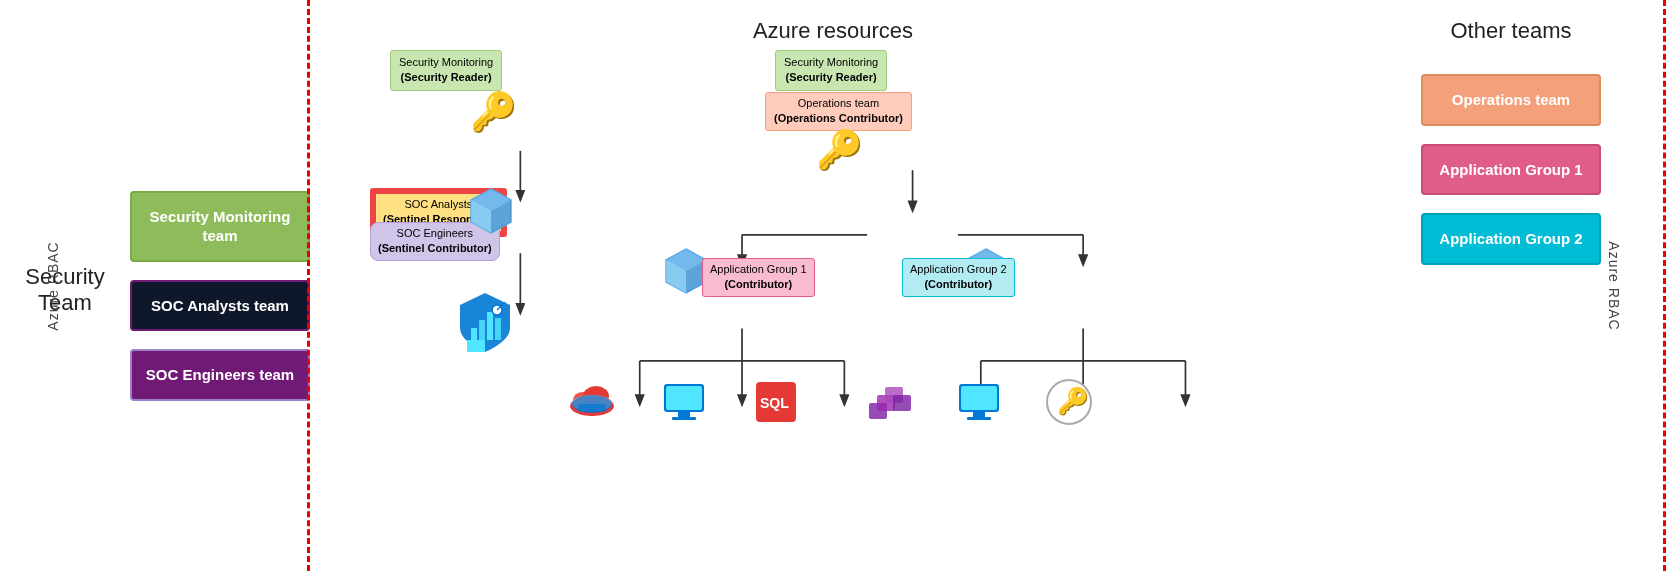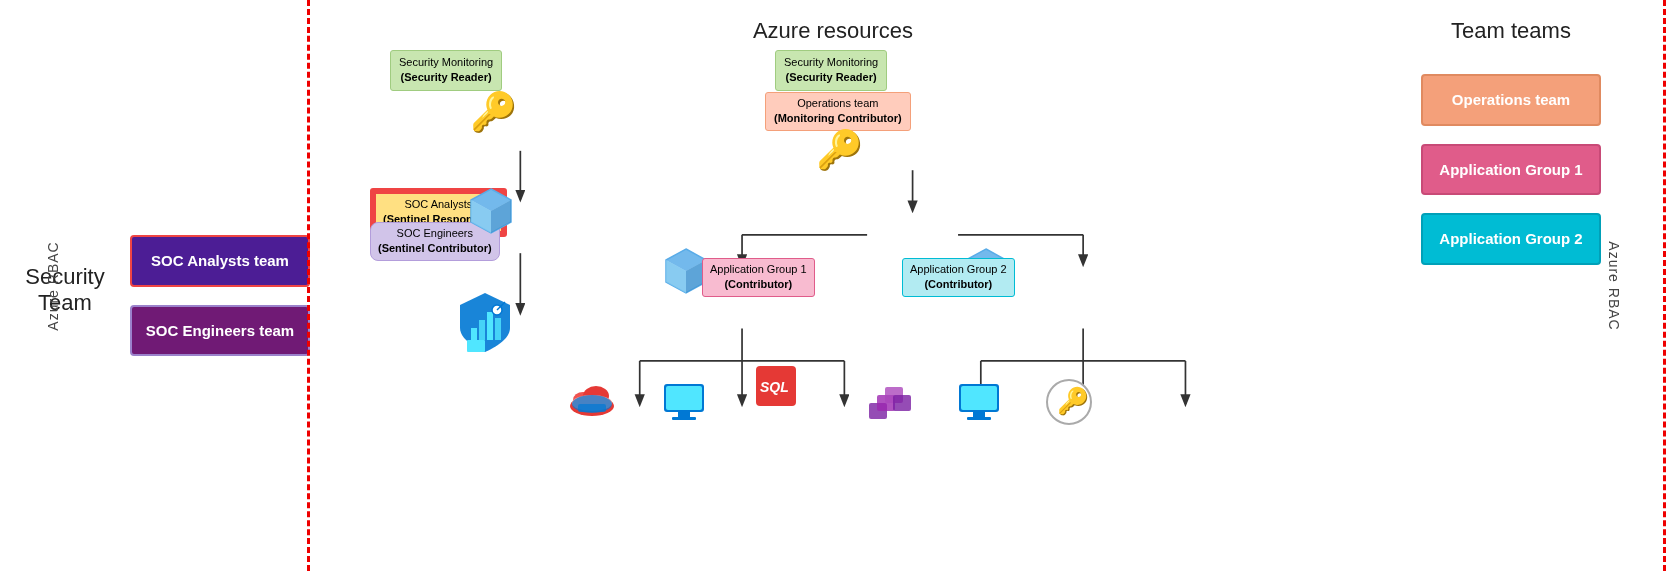--- a/index.html
+++ b/index.html
@@ -65,21 +65,21 @@
       width: 180px;
       padding: 14px 12px;
       border-radius: 4px;
       text-align: center;
       font-weight: 700;
       font-size: 15px;
       line-height: 1.3;
     }
 
     .team-box.green { background: #8fbc5a; color: #fff; border: 2px solid #7aab45; }
-    .team-box.yellow { background: #4c1d95; color: #fff; border: 2px solid #ef4444; }
+    .team-box.yellow { background: #0f172a; color: #fff; border: 2px solid #701a75; }
     .team-box.purple { background: #701a75; color: #fff; border: 2px solid #9b82cc; }
 
     
     .dashed-line {
       width: 2px;
       height: 100%;
       border-left: 3px dashed #e00;
       position: absolute;
       right: 0;
       top: 0;
@@ -158,20 +158,21 @@
 
   </style>
 </head>
 <body>
 
 <div class="main-container">
 
   <div class="left-section">
     <div class="section-title">Security Team</div>
     <div class="teams-list">
+      <div class="team-box green">Security Monitoring team</div>
       <div class="team-box yellow">SOC Analysts team</div>
       <div class="team-box purple">SOC Engineers team</div>
     </div>
     <div class="azure-rbac-left">Azure RBAC</div>
     <div class="dashed-line"></div>
   </div>
 
   <div class="middle-section">
     <div class="section-title">Azure resources</div>
 
@@ -236,21 +237,21 @@
         <rect x="40" y="28" width="6" height="22" fill="#50e6ff" opacity="0.8"></rect>
         <circle cx="42" cy="20" r="5" fill="#fff" stroke="#0078d4" stroke-width="1.5"></circle>
         <line x1="42" y1="20" x2="50" y2="12" stroke="#0078d4" stroke-width="1.5"></line>
 
         <rect x="12" y="50" width="18" height="12" fill="#50e6ff" rx="1"></rect>
       </svg>
     </div>
 
     <div style="position:absolute; left:465px; top:50px; background:#c8e6b0; border:1px solid #a0cc80; border-radius:3px; padding:4px 8px; font-size:11px; text-align:center; line-height:1.4;">Security Monitoring<br><strong>(Security Reader)</strong></div>
 
-    <div style="position:absolute; left:455px; top:92px; background:#ffccbc; border:1px solid #f4a07a; border-radius:3px; padding:3px 8px; font-size:11px; text-align:center; line-height:1.4;">Operations team<br><strong>(Monitoring Contributor)</strong></div>
+    <div style="position:absolute; left:455px; top:92px; background:#ffccbc; border:1px solid #f4a07a; border-radius:3px; padding:3px 8px; font-size:11px; text-align:center; line-height:1.4;">Operations team<br><strong>(Operations Contributor)</strong></div>
 
     <div style="position:absolute; left:506px; top:128px; font-size:38px;">🔑</div>
 
     <div style="position:absolute; left:350px; top:245px;">
       <svg width="52" height="52" viewBox="0 0 52 52">
         <polygon points="26,4 46,15 46,37 26,48 6,37 6,15" fill="#b0d8f5" stroke="#5aace8" stroke-width="1.5"></polygon>
         <polygon points="26,4 46,15 26,26 6,15" fill="#5aace8" opacity="0.7"></polygon>
         <polygon points="6,15 26,26 26,48 6,37" fill="#7ec8f0" opacity="0.8"></polygon>
         <polygon points="46,15 26,26 26,48 46,37" fill="#3a8ecc" opacity="0.7"></polygon>
       </svg>
@@ -283,21 +284,21 @@
 
     <div style="position:absolute; left:350px; top:378px;">
       <svg width="48" height="48" viewBox="0 0 48 48">
         <rect x="4" y="6" width="40" height="28" rx="3" fill="#0078d4"></rect>
         <rect x="6" y="8" width="36" height="24" rx="2" fill="#50e6ff"></rect>
         <rect x="18" y="34" width="12" height="5" fill="#0078d4"></rect>
         <rect x="12" y="39" width="24" height="3" rx="1" fill="#0078d4"></rect>
       </svg>
     </div>
 
-    <div style="position:absolute; left:442px; top:362px;font-style:italic;">
+    <div style="position:absolute; left:442px; top:378px;">
       <svg width="48" height="48" viewBox="0 0 48 48">
         <rect x="4" y="4" width="40" height="40" rx="4" fill="#e53935"></rect>
         <text x="8" y="30" font-size="14" font-weight="bold" fill="white" font-family="Arial">SQL</text>
       </svg>
     </div>
 
     <div style="position:absolute; left:555px; top:375px;">
       <svg width="52" height="48" viewBox="0 0 52 48">
 
         <rect x="4" y="28" width="18" height="16" rx="2" fill="#7b1fa2" opacity="0.8"></rect>
@@ -320,21 +321,21 @@
       <svg width="48" height="48" viewBox="0 0 48 48">
         <circle cx="24" cy="24" r="22" fill="white" stroke="#aaa" stroke-width="2"></circle>
         <text x="12" y="32" font-size="26" fill="#f5c518">🔑</text>
       </svg>
     </div>
 
   </div>
 
   <div class="right-section">
     <div class="dashed-line"></div>
-    <div class="section-title">Team teams</div>
+    <div class="section-title">Other teams</div>
     <div class="other-teams-list">
       <div class="other-team-box salmon">Operations team</div>
       <div class="other-team-box pink">Application Group 1</div>
       <div class="other-team-box teal">Application Group 2</div>
     </div>
     <div class="azure-rbac-right">Azure RBAC</div>
   </div>
 
 </div>
 

